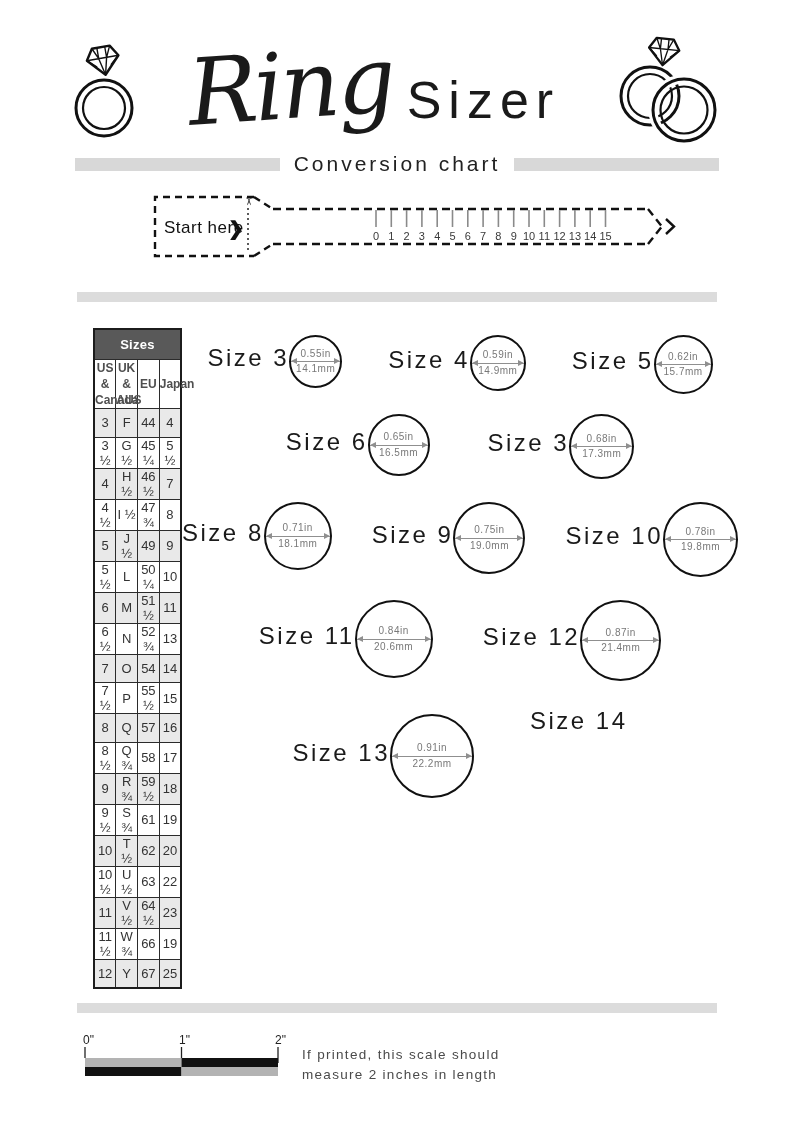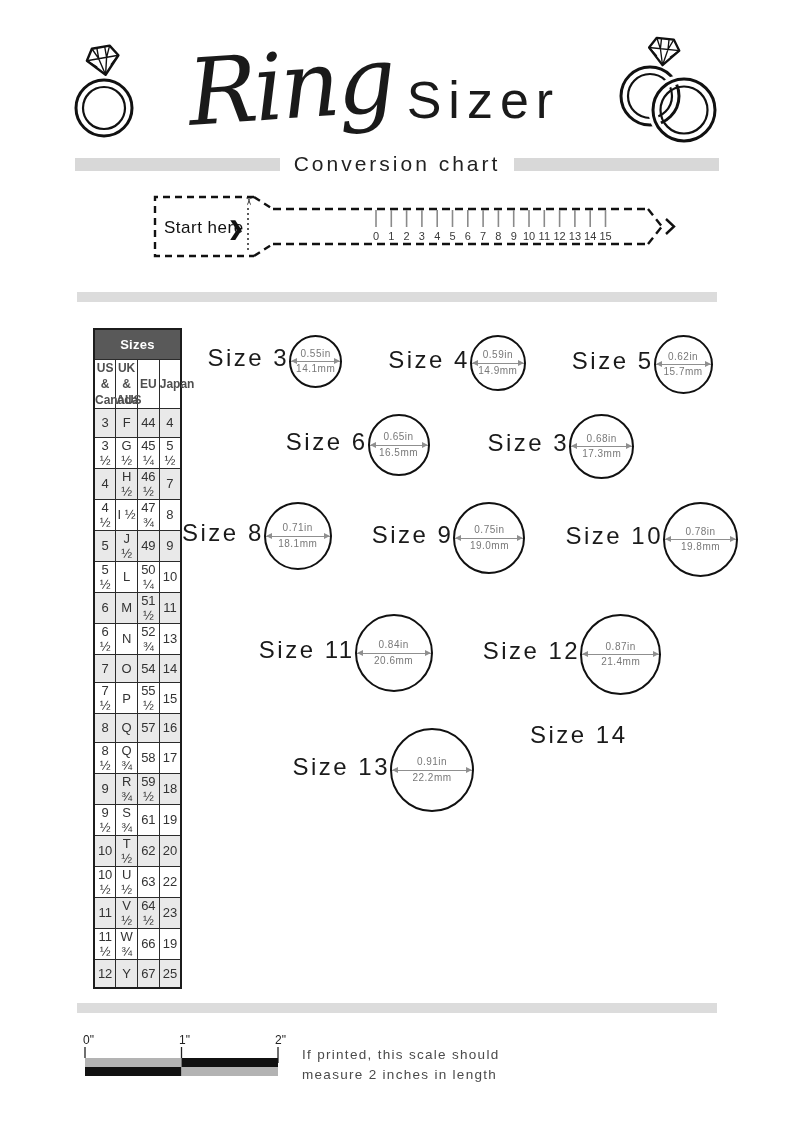--- a/index.html
+++ b/index.html
@@ -29,21 +29,21 @@
   table.size-table { border:2px solid #1c1c1c; }
   .size-table .tbl-title { background:#595959; color:#ffffff; font-size:13px; font-weight:bold; height:30px; text-align:center; letter-spacing:.3px; }
   .size-table th.colhead { background:#ffffff; color:#4f4f4f; font-weight:bold; font-size:12px; height:48px; text-align:center; line-height:1.35; }
   .size-table td { height:28.5px; text-align:center; font-size:13px; color:#333; background:#ffffff; }
   .size-table tr.stripe td { background:#e9e9e9; }
   
   .circles { flex:1; display:flex; flex-direction:column; align-items:center; }
   .circle-row { display:flex; justify-content:center; align-items:flex-start; gap:46px; }
   .circle-row.r2 { margin-top:13px; gap:58px; }
   .circle-row.r3 { margin-top:16px; gap:40px; }
-  .circle-row.r4 { margin-top:30px; gap:50px; }
+  .circle-row.r4 { margin-top:16px; gap:50px; }
   .circle-row.r5 { margin-top:26px; gap:56px; }
   .size-group { display:flex; flex-direction:row; align-items:center; }
   .size-label { font-size:24px; letter-spacing:2.5px; color:#1a1a1a; white-space:nowrap; }
   .ring-circle { border:2px solid #111; border-radius:50%; margin-top:7px; display:flex; align-items:center; justify-content:center; }
   .dim { display:flex; flex-direction:column; align-items:center; width:100%; }
   .dim-in, .dim-mm { font-size:10px; color:#787878; letter-spacing:.5px; line-height:1.25; }
   .arrow-line { position:relative; width:100%; height:1px; background:#8f8f8f; margin:1px 0; }
   .arrow-line::before, .arrow-line::after { content:""; position:absolute; top:-3px; width:0; height:0; border-top:3px solid transparent; border-bottom:3px solid transparent; }
   .arrow-line::before { left:0; border-right:6px solid #8f8f8f; }
   .arrow-line::after { right:0; border-left:6px solid #8f8f8f; }

